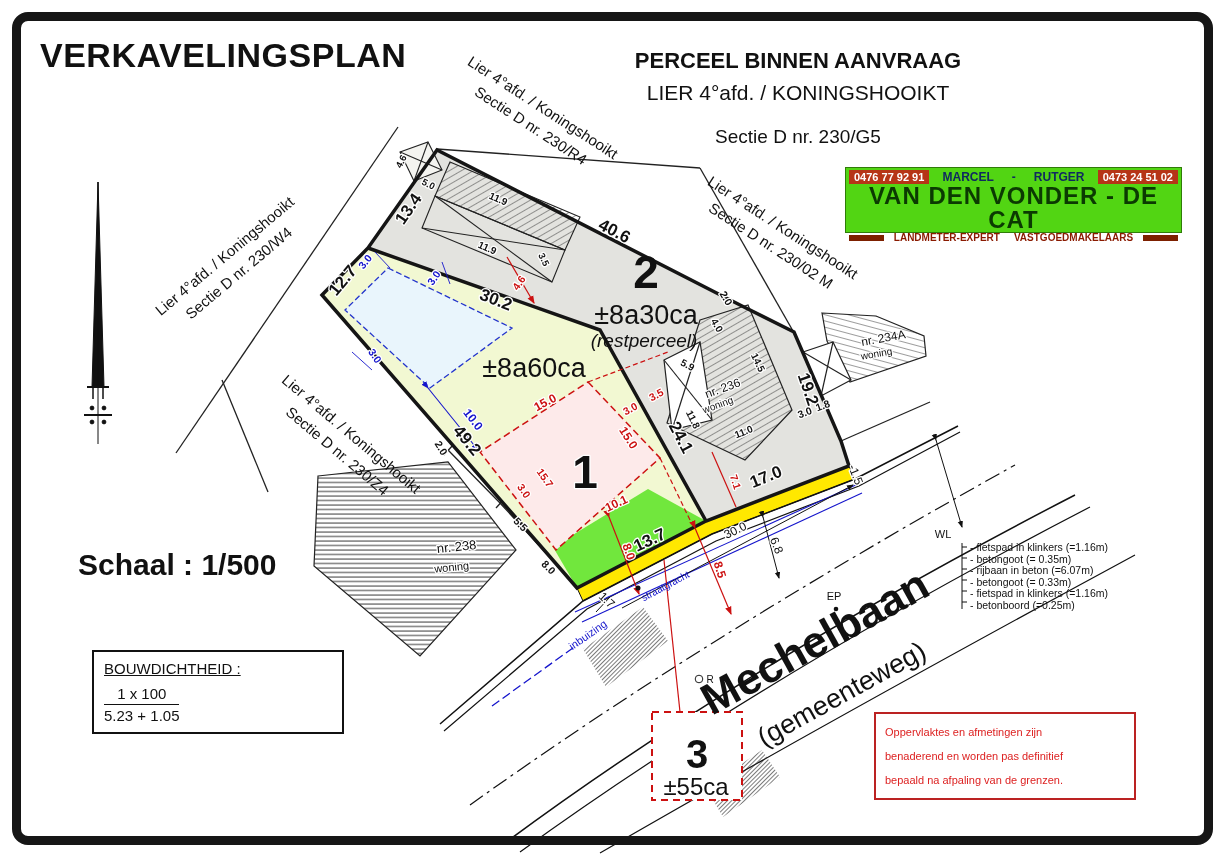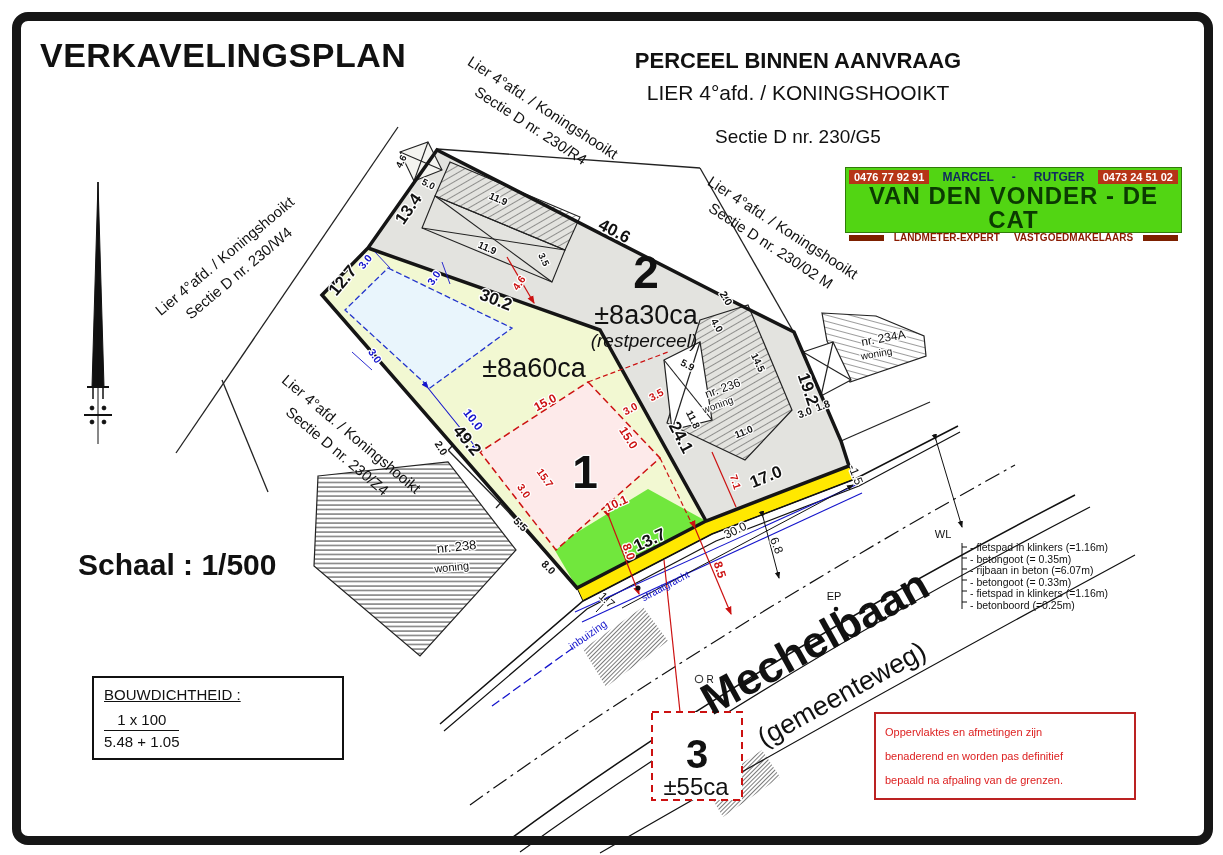--- a/index.html
+++ b/index.html
@@ -306,26 +306,26 @@
     <span class="tagline">
       <span>LANDMETER-EXPERT</span>
       <span>VASTGOEDMAKELAARS</span>
     </span>
     <span class="bar"></span>
   </div>
 </div>
 
 <div class="abs scale" style="left:78px;top:548px">Schaal : 1/500</div>
 
-<div class="abs dbox" style="left:92px;top:676px">
+<div class="abs dbox" style="left:92px;top:650px">
   <div class="dt">BOUWDICHTHEID :</div>
   <div class="dfrac">
     <span class="frac">
       <span class="num" style="display:block">1 x 100</span>
-      <span class="den" style="display:block">5.48 + 1.05</span>
+      <span class="den" style="display:block">5.23 + 1.05</span>
     </span>
   </div>
 </div>
 
 <div class="abs wbox" style="left:874px;top:712px">
   <div>Oppervlaktes en afmetingen zijn</div>
   <div>benaderend en worden pas definitief</div>
   <div>bepaald na afpaling van de grenzen.</div>
 </div>
 

